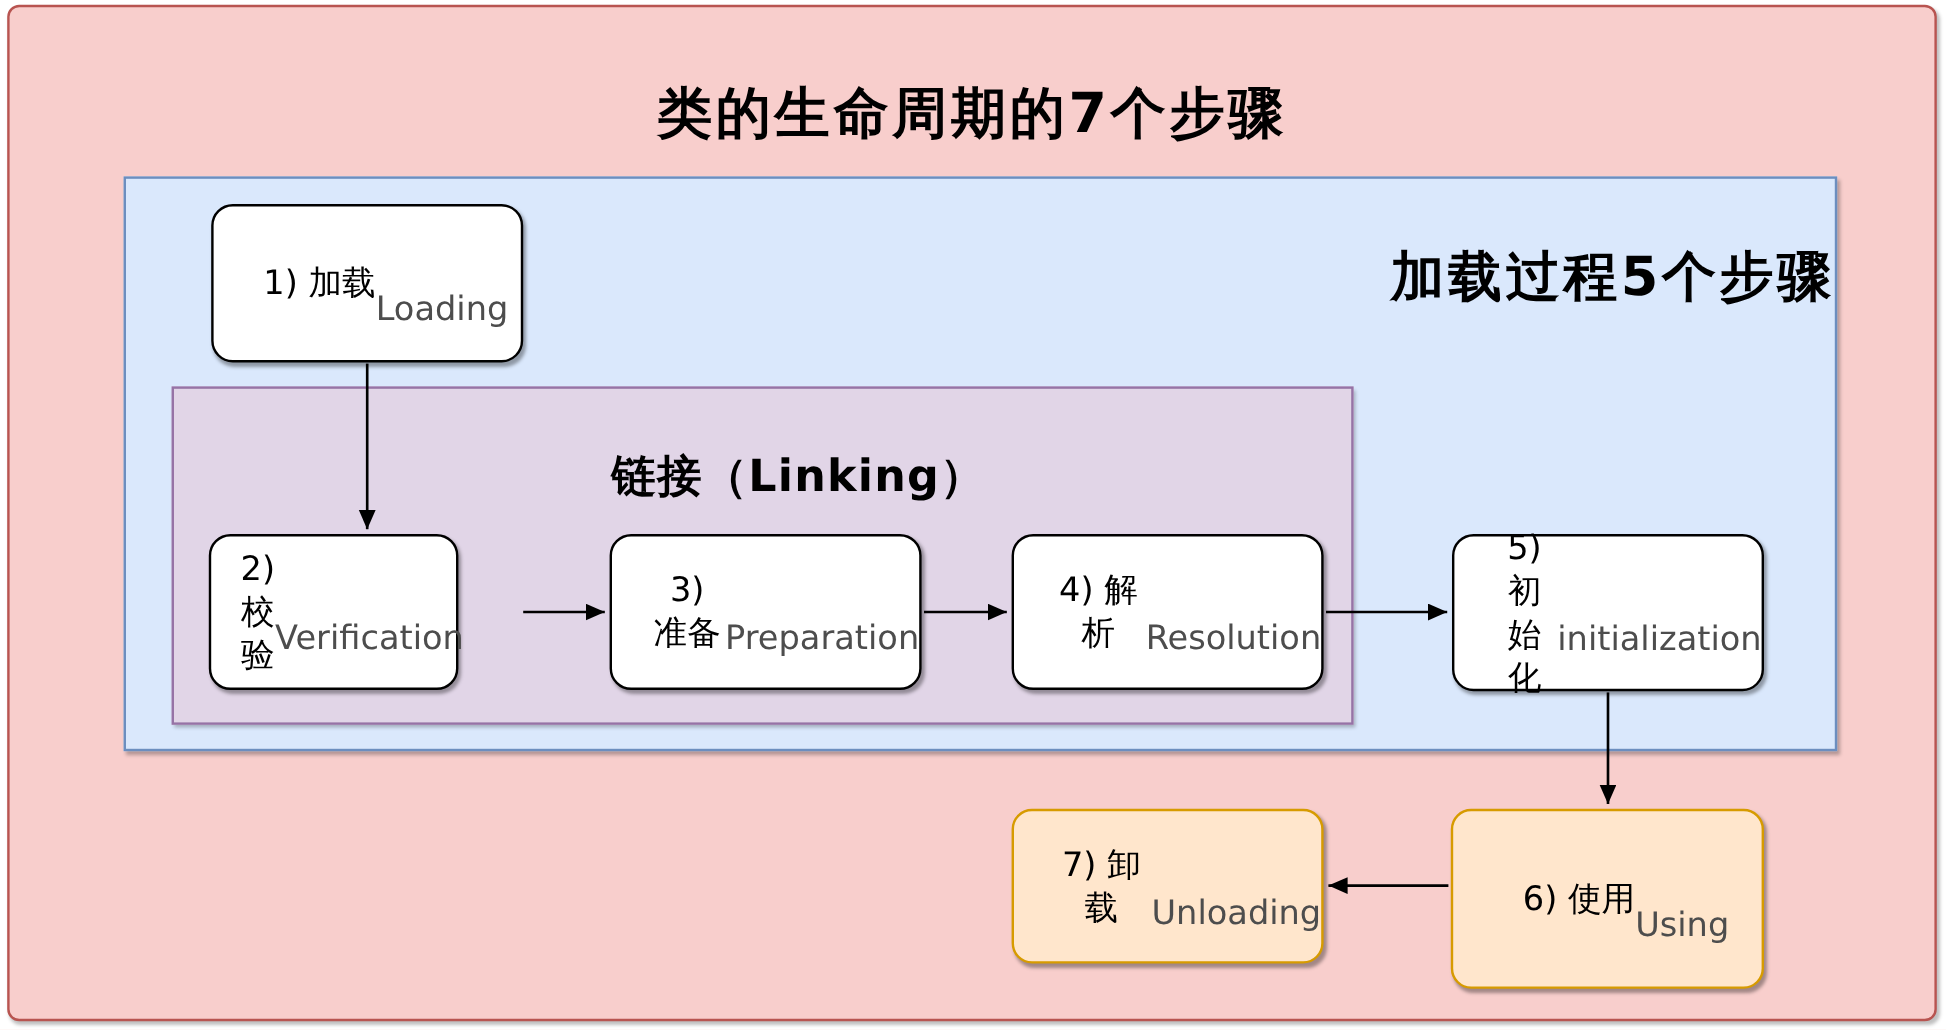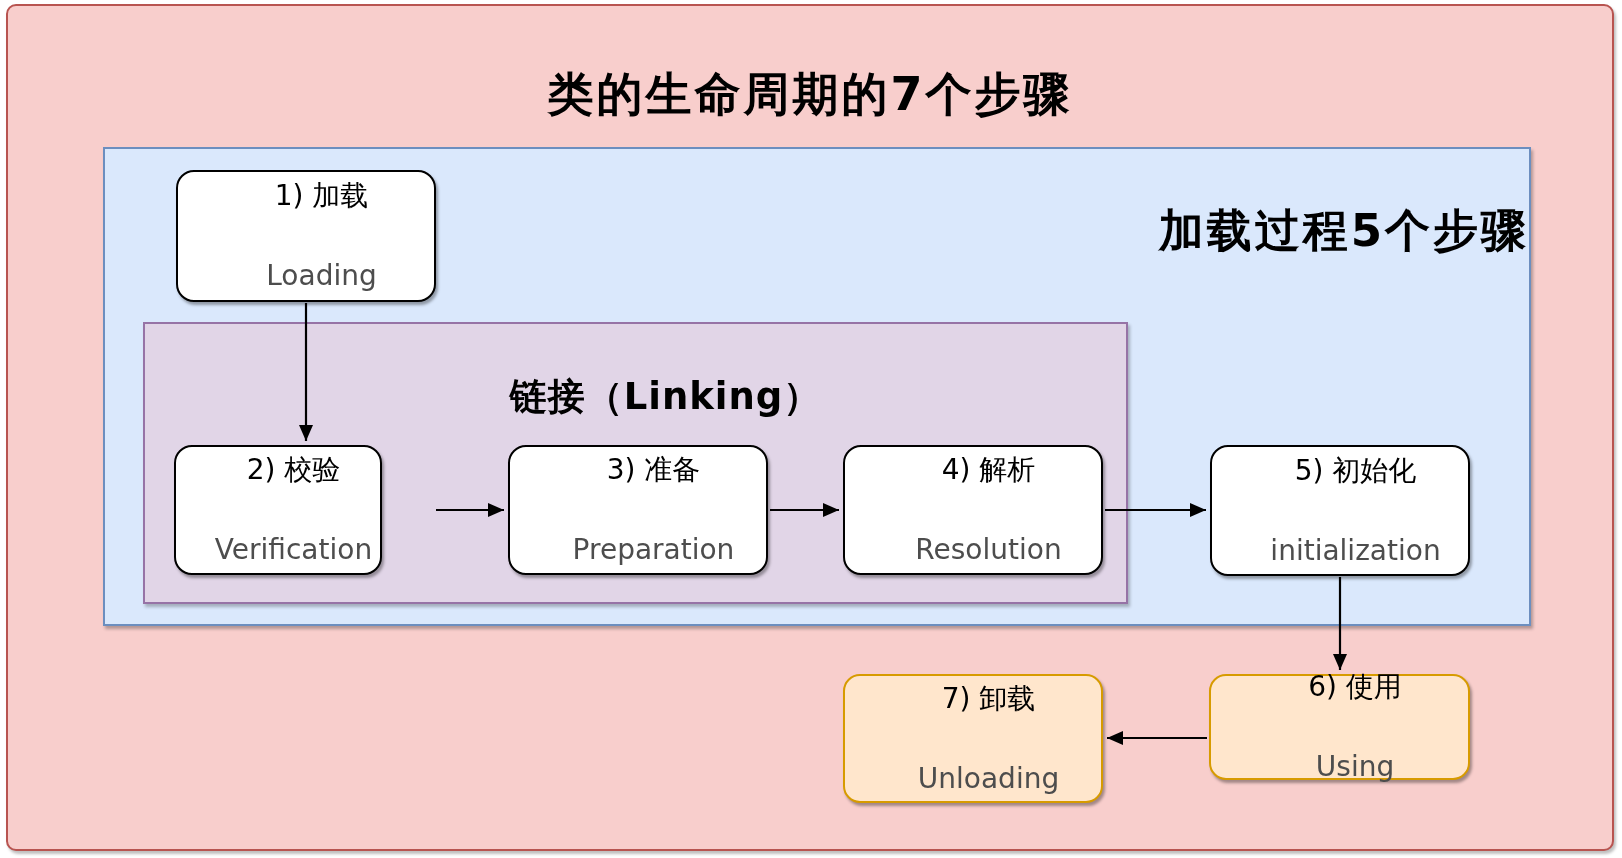--- a/index.html
+++ b/index.html
@@ -71,21 +71,21 @@
     padding-left: 30px;
   }
   .node {
     position: absolute;
     box-sizing: border-box;
     background: var(--node-fill, #FFFFFF);
     border: 2.5px solid var(--node-stroke, #000000);
     border-radius: 18px;
     box-shadow: 2px 3px 3px rgba(0,0,0,0.35);
     display: flex;
-    flex-direction: column;
+    flex-direction: row;
     align-items: center;
     justify-content: center;
     text-align: center;
     font-size: 28px;
     line-height: 36px;
     padding-left: 31px;
   }
   .node .zh { color: var(--text-primary, #000000); }
   .node .en { color: var(--text-secondary, #4D4D4D); margin-top: 44px; }
   .node.accent {
@@ -94,21 +94,21 @@
     border-radius: 17px;
   }
   .node.accent .zh { color: #000000; }
   .node.accent .en { color: #4D4D4D; }
 
   #n1 { left: 176px; top: 170px; width: 260px; height: 132px; }
   #n2 { left: 174px; top: 445px; width: 208px; height: 130px; }
   #n3 { left: 508px; top: 445px; width: 260px; height: 130px; }
   #n4 { left: 843px; top: 445px; width: 260px; height: 130px; }
   #n5 { left: 1210px; top: 445px; width: 260px; height: 131px; }
-  #n6 { left: 1209px; top: 674px; width: 261px; height: 106px; }
+  #n6 { left: 1209px; top: 674px; width: 261px; height: 150px; }
   #n7 { left: 843px; top: 674px; width: 260px; height: 129px; }
 
   #arrow-layer {
     position: absolute;
     left: 0; top: 0;
     width: 1622px; height: 858px;
     pointer-events: none;
   }
   #arrow-layer line {
     stroke: var(--arrow, #000000);

